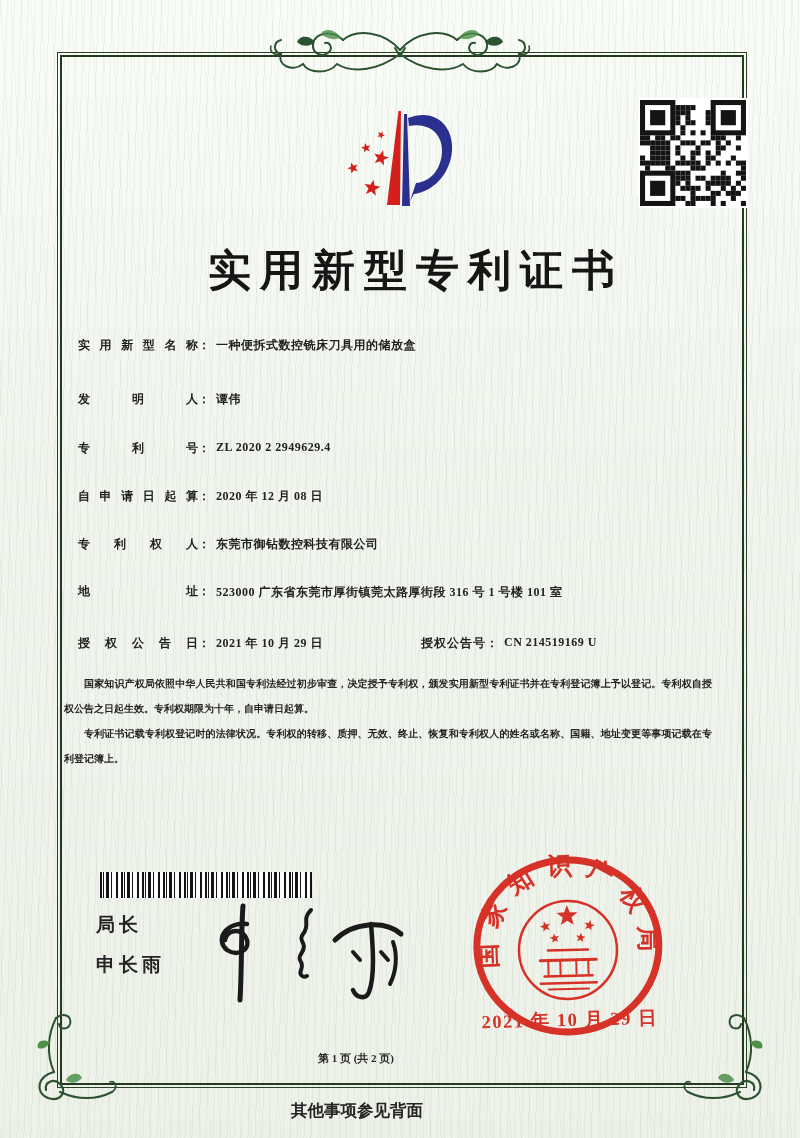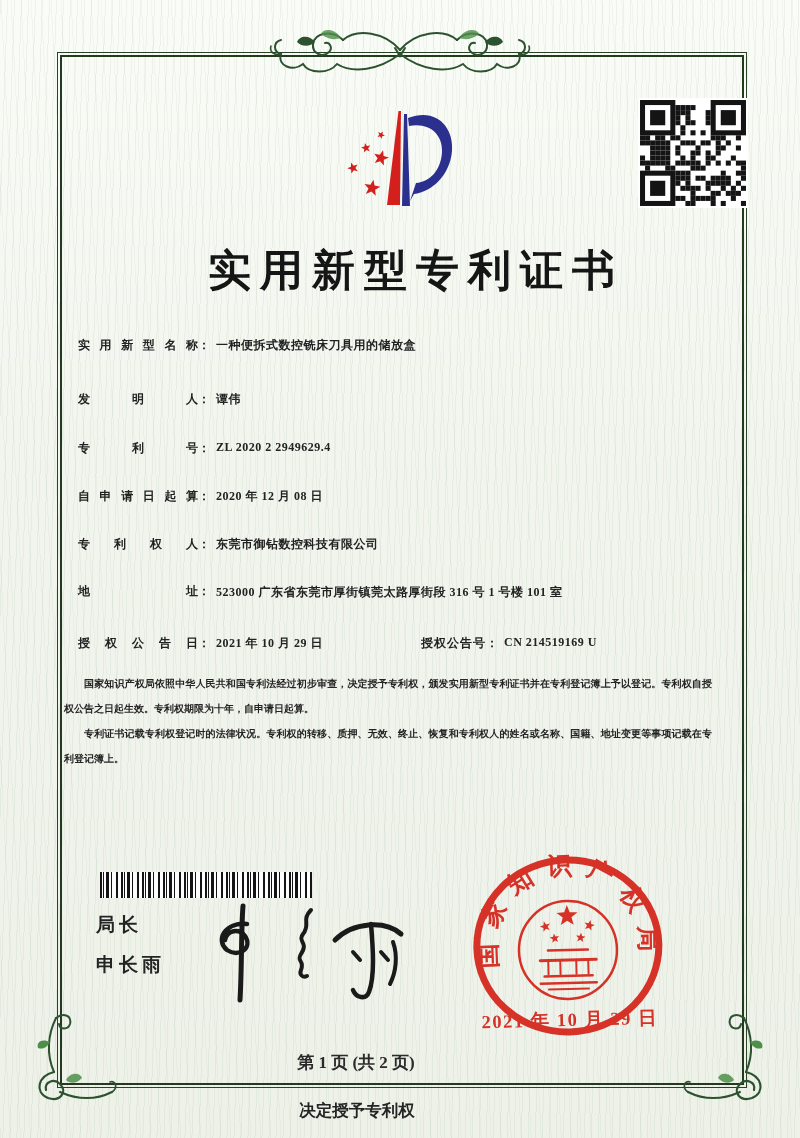--- a/index.html
+++ b/index.html
@@ -52,21 +52,21 @@
       #141414 16px 18px,#fdfdfd 18px 21px);}
   
   .director{position:absolute;left:96px;top:912px;font-size:19px;font-weight:600;
             letter-spacing:4px;color:#242424;}
   .director div{margin-bottom:14px;}
   .signature{position:absolute;left:195px;top:896px;}
   
   .seal{position:absolute;left:460px;top:854px;transform:rotate(-1.5deg);opacity:.95;}
   
   .page-info{position:absolute;left:0;top:1051px;width:712px;text-align:center;
-             font-size:17px;font-weight:600;color:#2a2a2a;}
+             font-size:11px;font-weight:600;color:#2a2a2a;}
   .back-note{position:absolute;left:0;top:1100px;width:714px;text-align:center;
              font-size:16.5px;font-weight:600;color:#242424;}
 </style>
 </head>
 <body>
 
 <svg width="0" height="0" style="position:absolute">
   <defs>
     <polygon id="star" points="0,-10 -2.47,-3.4 -9.51,-3.09 -3.99,1.3 -5.88,8.09 0,4.2 5.88,8.09 3.99,1.3 9.51,-3.09 2.47,-3.4"></polygon>
   </defs>
@@ -373,15 +373,15 @@
         <path d="M88,106 V120 M100,106 V120 M116,106 V120 M128,106 V120" stroke-width="2"></path>
         <path d="M84,122 H132" stroke-width="2.5"></path>
         <path d="M80,129 H136" stroke-width="2.5"></path>
         <path d="M88,135 H128" stroke-width="2"></path>
       </g>
     </g>
     <text x="108" y="172" text-anchor="middle" font-size="18.5" font-weight="700" letter-spacing="1.5" fill="#d5281e" font-family="Liberation Serif, DejaVu Serif, serif">2021 年 10 月 29 日</text>
   </svg>
 
   <div class="page-info">第 1 页 (共 2 页)</div>
-  <div class="back-note">决定授予专利权</div>
+  <div class="back-note">其他事项参见背面</div>
 
 </div>
 
 </body></html>

